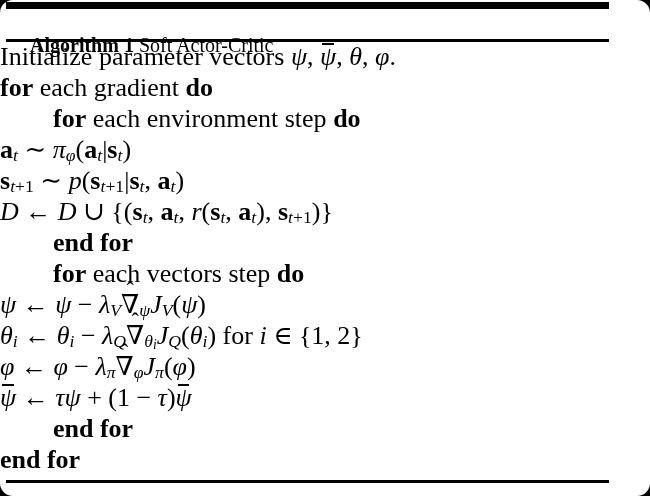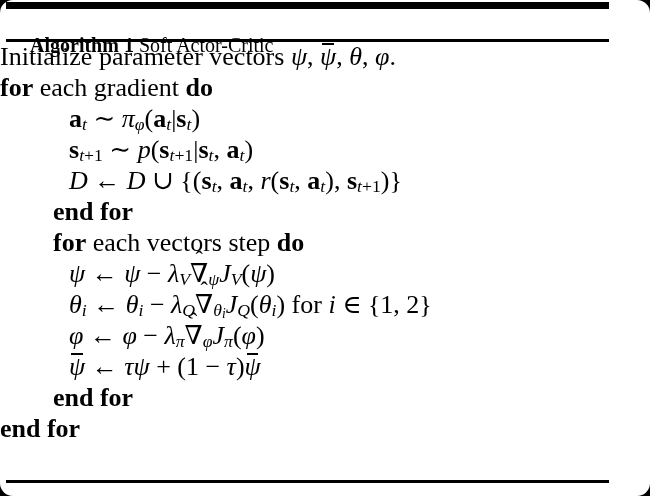--- a/index.html
+++ b/index.html
@@ -29,21 +29,21 @@
   .hbold { font-weight: bold; }
 
   .body { position: absolute; left: 0; top: 41px; width: 650px; }
   .line {
     height: 31px; line-height: 31px;
     font-size: 26px;
     white-space: pre;
   }
   .ind-0 { }
   .ind-1 { padding-left: 53px; }
-  .ind-2 { padding-left: 69px; }
+  .ind-2 { }
 
   .mbf { font-weight: bold; }                 
   .mit { font-style: italic; }                
   .sub  { font-size: 0.68em; position: relative; top: 0.17em; }
   .sub2 { font-size: 0.52em; position: relative; top: 0.34em; }
 
   .acc { position: relative; display: inline-block; line-height: normal; }
   .acc .mark { position: absolute; display: block; }
   .mark-hat {
     top: -0.50em; left: 50%; transform: translateX(-50%);
@@ -59,20 +59,21 @@
 
 <div class="card">
   <div class="rule rule-top"></div>
   <div class="header">
     <span class="hbold">Algorithm 1</span><span> Soft Actor-Critic</span>
   </div>
   <div class="rule rule-mid"></div>
   <div class="body">
       <div class="line ind-0"><span>Initialize parameter vectors </span><span class="mit">ψ</span><span>, </span><span class="acc"><span class="mark mark-bar"></span><span class="mit">ψ</span></span><span>, </span><span class="mit">θ</span><span>, </span><span class="mit">φ</span><span>.</span></div>
       <div class="line ind-0"><span class="mbf">for</span><span> each gradient </span><span class="mbf">do</span></div>
+      <div class="line ind-1"><span class="mbf">for</span><span> each environment step </span><span class="mbf">do</span></div>
       <div class="line ind-2"><span class="mbf">a</span><span class="mit sub">t</span><span> ∼ </span><span class="mit">π</span><span class="mit sub">φ</span><span>(</span><span class="mbf">a</span><span class="mit sub">t</span><span>|</span><span class="mbf">s</span><span class="mit sub">t</span><span>)</span></div>
       <div class="line ind-2"><span class="mbf">s</span><span class="mit sub">t</span><span class="sub">+1</span><span> ∼ </span><span class="mit">p</span><span>(</span><span class="mbf">s</span><span class="mit sub">t</span><span class="sub">+1</span><span>|</span><span class="mbf">s</span><span class="mit sub">t</span><span>, </span><span class="mbf">a</span><span class="mit sub">t</span><span>)</span></div>
       <div class="line ind-2"><span class="mit">D</span><span> ← </span><span class="mit">D</span><span> ∪ {(</span><span class="mbf">s</span><span class="mit sub">t</span><span>, </span><span class="mbf">a</span><span class="mit sub">t</span><span>, </span><span class="mit">r</span><span>(</span><span class="mbf">s</span><span class="mit sub">t</span><span>, </span><span class="mbf">a</span><span class="mit sub">t</span><span>)</span><span>, </span><span class="mbf">s</span><span class="mit sub">t</span><span class="sub">+1</span><span>)}</span></div>
       <div class="line ind-1"><span class="mbf">end for</span></div>
       <div class="line ind-1"><span class="mbf">for</span><span> each vectors step </span><span class="mbf">do</span></div>
       <div class="line ind-2"><span class="mit">ψ</span><span> ← </span><span class="mit">ψ</span><span> − </span><span class="mit">λ</span><span class="mit sub">V</span><span class="acc"><span class="mark mark-hat">ˆ</span><span>∇</span></span><span class="mit sub">ψ</span><span class="mit">J</span><span class="mit sub">V</span><span>(</span><span class="mit">ψ</span><span>)</span></div>
       <div class="line ind-2"><span class="mit">θ</span><span class="mit sub">i</span><span> ← </span><span class="mit">θ</span><span class="mit sub">i</span><span> − </span><span class="mit">λ</span><span class="mit sub">Q</span><span class="acc"><span class="mark mark-hat">ˆ</span><span>∇</span></span><span class="mit sub">θ</span><span class="mit sub2">i</span><span class="mit">J</span><span class="mit sub">Q</span><span>(</span><span class="mit">θ</span><span class="mit sub">i</span><span>)</span><span> for </span><span class="mit">i</span><span> ∈ {1, 2}</span></div>
       <div class="line ind-2"><span class="mit">φ</span><span> ← </span><span class="mit">φ</span><span> − </span><span class="mit">λ</span><span class="mit sub">π</span><span class="acc"><span class="mark mark-hat">ˆ</span><span>∇</span></span><span class="mit sub">φ</span><span class="mit">J</span><span class="mit sub">π</span><span>(</span><span class="mit">φ</span><span>)</span></div>
       <div class="line ind-2"><span class="acc"><span class="mark mark-bar"></span><span class="mit">ψ</span></span><span> ← </span><span class="mit">τ</span><span class="mit">ψ</span><span> + (1 − </span><span class="mit">τ</span><span>)</span><span class="acc"><span class="mark mark-bar"></span><span class="mit">ψ</span></span></div>
       <div class="line ind-1"><span class="mbf">end for</span></div>

